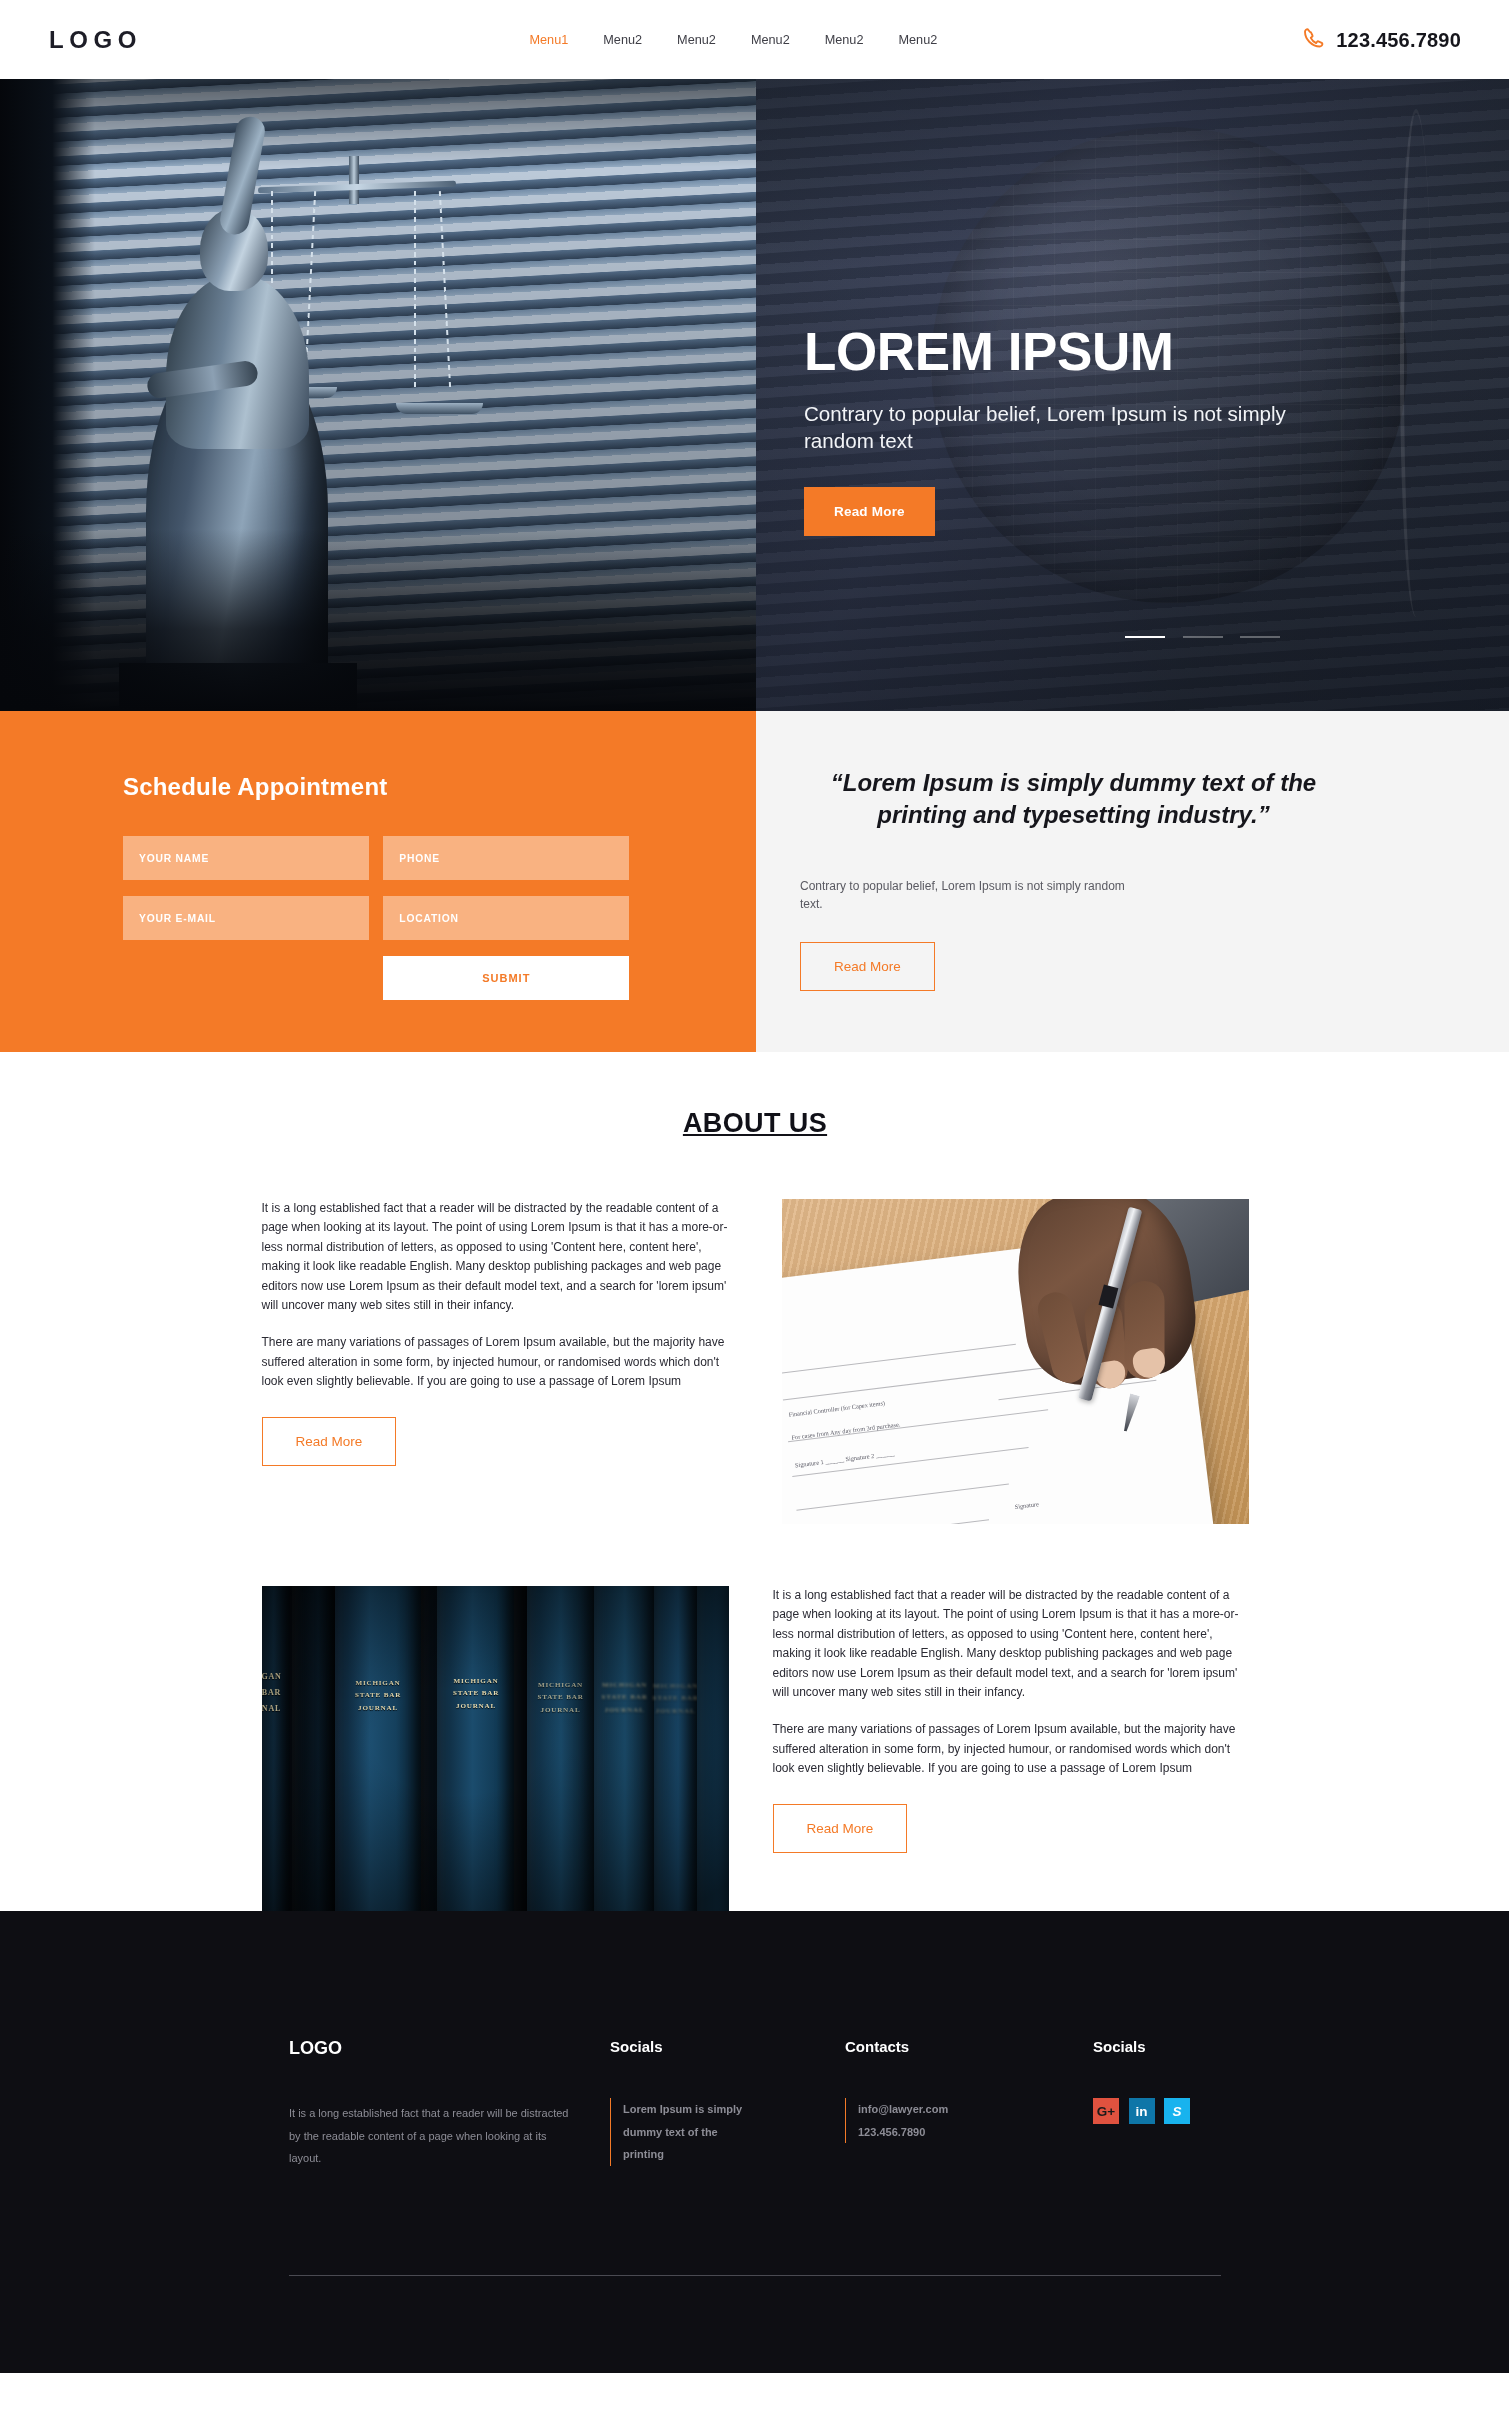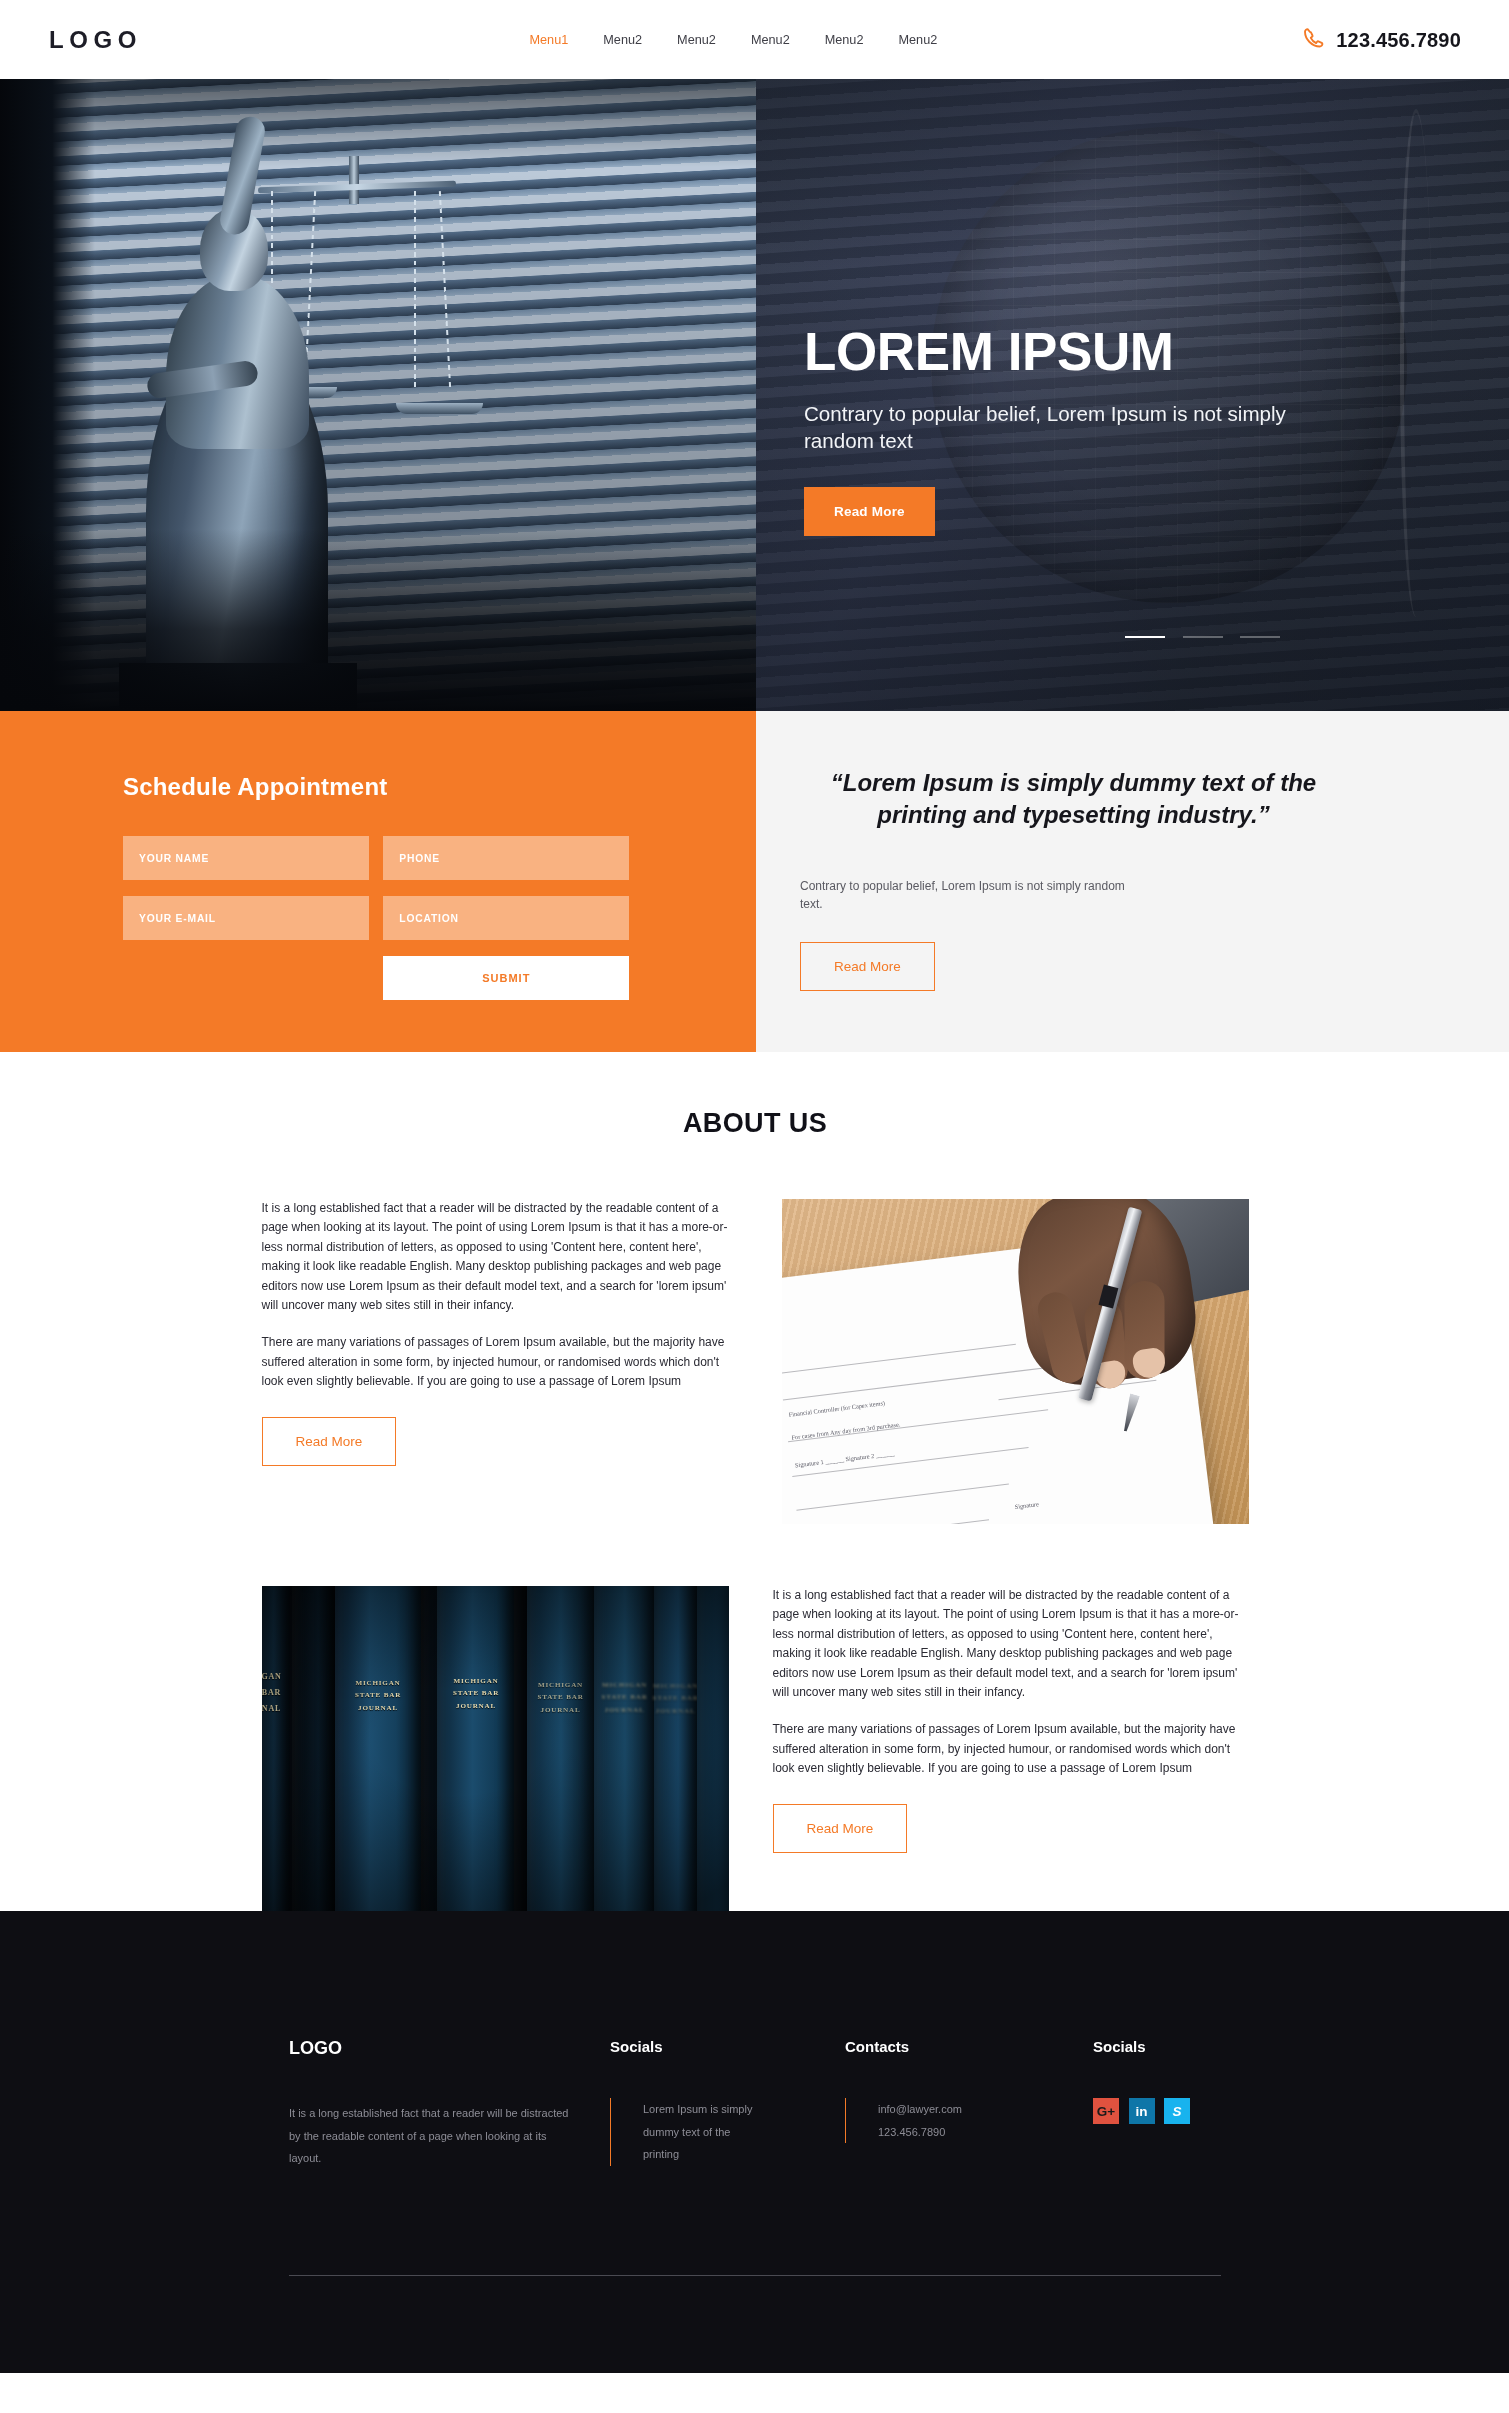--- a/index.html
+++ b/index.html
@@ -205,21 +205,21 @@
     display:inline-block; border:1.2px solid #f47a27; color:#f47a27;
     background:transparent; font-size:13.5px; cursor:pointer;
     padding:0 33px; height:49px; line-height:48px;
     font-family:"Liberation Sans", sans-serif;
   }
 
   
   .about { background:#ffffff; padding-top:56px; }
   .about-title {
     text-align:center; font-size:27px; font-weight:bold; color:#111118;
-    letter-spacing:0.4px; margin-bottom:60px;
+    letter-spacing:0.4px; margin-bottom:60px;text-decoration:underline;
   }
   .about-row { display:flex; justify-content:center; align-items:flex-start; }
   .about-text { width:476px; }
   .about-text p {
     font-size:12px; line-height:1.62; color:#2a2a33; margin-bottom:17.5px;
   }
   .about-img { width:467px; height:325px; overflow:hidden; position:relative; }
   .gap-56 { width:44px; flex:none; }
 
   
@@ -300,22 +300,22 @@
   .fcol-contact { width:248px; }
   .fcol-social { width:238px; }
   .f-head {
     font-size:18px; font-weight:bold; color:#ffffff; margin-bottom:43px;
   }
   .f-head.small { font-size:15px; }
   .f-body {
     font-size:11px; color:#8d8d96; line-height:2.05; max-width:290px;
   }
   .f-bar {
-    border-left:1.6px solid #f47a27; padding-left:32px;
-    font-size:11px; color:#8d8d96; line-height:2.05;
+    border-left:1.6px solid #f47a27; padding-left:12px;
+    font-size:11px; color:#8d8d96; line-height:2.05;font-weight:bold;
   }
   .socials { display:flex; gap:9.5px; }
   .soc {
     width:26px; height:26px; display:flex; align-items:center; justify-content:center;
     cursor:pointer;
   }
   .soc-gplus { background:#e0523f; }
   .soc-in { background:#0e76a8; }
   .soc-skype { background:#18b3ee; }
   .soc-glyph { font-size:13.5px; font-weight:bold; color:#ffffff; font-family:"Liberation Sans", sans-serif; }

